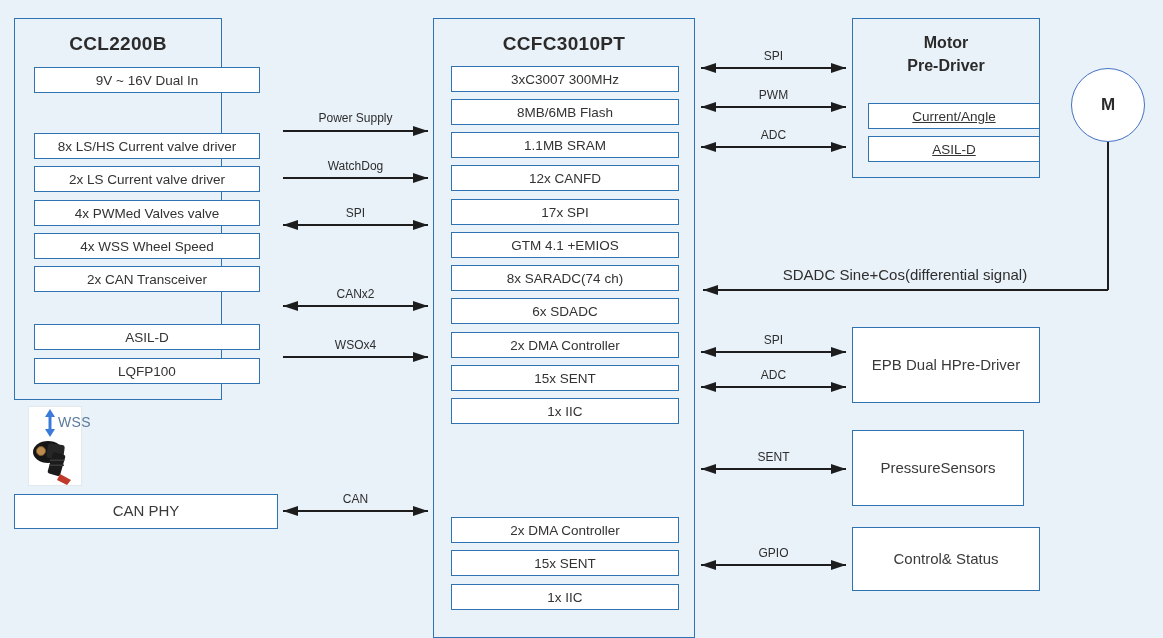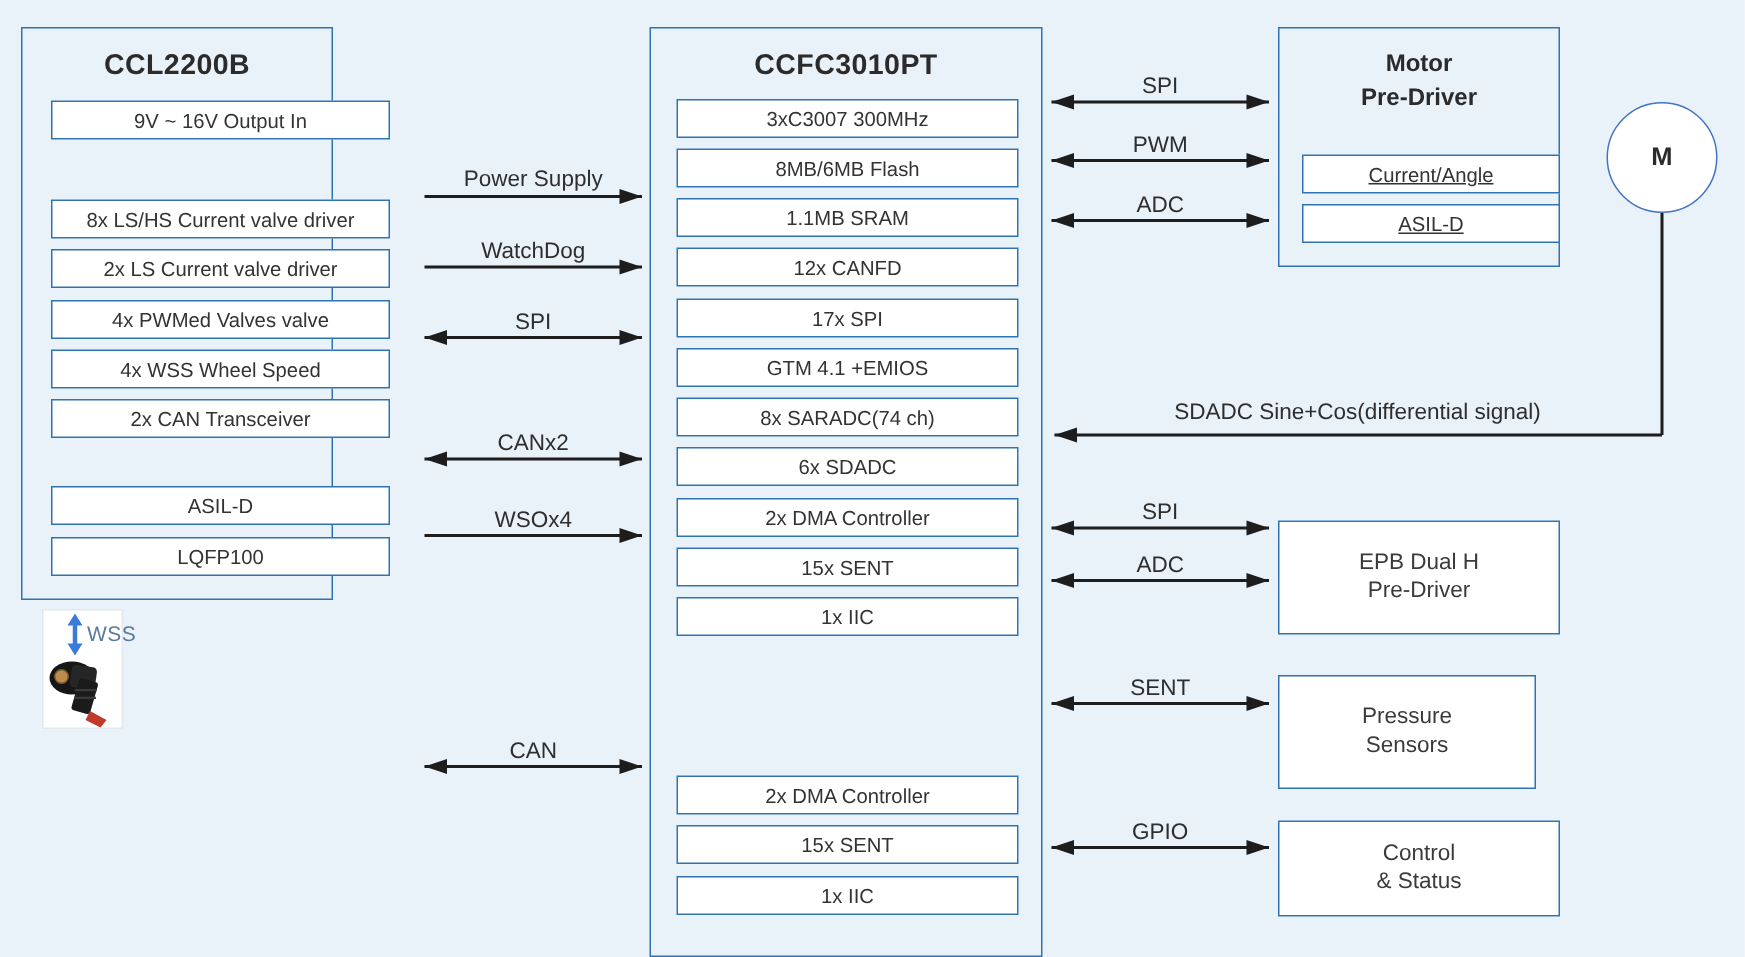--- a/index.html
+++ b/index.html
@@ -21,58 +21,58 @@
   
   .row{position:absolute;height:26px;border:1.3px solid var(--border);background:var(--white);
        display:flex;align-items:center;justify-content:center;
        font-size:13.5px;color:var(--text);white-space:nowrap;}
   .lrow{left:19px;width:226px;}
   .mrow{left:17px;width:228px;}
   .prow{left:15px;width:172px;text-decoration:underline;}
 
   
   .whitebox{position:absolute;border:1.4px solid var(--border);background:var(--white);
-            display:flex;flex-direction:column;align-items:center;justify-content:center;
-            font-size:15px;color:#3a3a3a;line-height:1.25;text-align:center;margin-top:20px;}
+            display:flex;flex-direction:row;align-items:center;justify-content:center;
+            font-size:15px;color:#3a3a3a;line-height:1.25;text-align:center;}
 
   
   .arrow{position:absolute;height:2px;background:var(--ink);}
   .arrow::after{content:"";position:absolute;right:0;top:-4.5px;width:0;height:0;
       border-top:5.5px solid transparent;border-bottom:5.5px solid transparent;
       border-left:15px solid var(--ink);}
   .arrow.both::before{content:"";position:absolute;left:0;top:-4.5px;width:0;height:0;
       border-top:5.5px solid transparent;border-bottom:5.5px solid transparent;
       border-right:15px solid var(--ink);}
   .arrow.left::after{display:none;}
   .arrow.left::before{content:"";position:absolute;left:0;top:-4.5px;width:0;height:0;
       border-top:5.5px solid transparent;border-bottom:5.5px solid transparent;
       border-right:15px solid var(--ink);}
   .vline{position:absolute;width:1.6px;background:var(--ink);}
 
-  .alabel{position:absolute;font-size:15px;color:#2e2e2e;text-align:center;white-space:nowrap;}
+  .alabel{position:absolute;font-size:12px;color:#2e2e2e;text-align:center;white-space:nowrap;}
 
   
   .mcircle{position:absolute;width:74px;height:74px;border-radius:50%;
            border:1.5px solid #4472c4;background:var(--white);
            display:flex;align-items:center;justify-content:center;
            font-size:17px;font-weight:bold;color:#2b2b2b;}
 
   
   .wssphoto{position:absolute;left:28px;top:406px;width:54px;height:80px;background:#fff;
             border:1px solid #e3e8ee;}
   .wsslabel{position:absolute;left:29px;top:7px;font-size:14px;color:#5b7a9d;letter-spacing:.3px;}
 </style>
 </head>
 <body>
 
 <div class="canvas">
 
   <div class="bigbox" style="left:14px;top:18px;width:208px;height:382px">
     <div class="bigtitle">CCL2200B</div>
-    <div class="row lrow" style="top:48px">9V ~ 16V Output In</div>
+    <div class="row lrow" style="top:48px">9V ~ 16V Dual In</div>
     <div class="row lrow" style="top:114px">8x LS/HS Current valve driver</div>
     <div class="row lrow" style="top:147px">2x LS Current valve driver</div>
     <div class="row lrow" style="top:181px">4x PWMed Valves valve</div>
     <div class="row lrow" style="top:214px">4x WSS Wheel Speed</div>
     <div class="row lrow" style="top:247px">2x CAN Transceiver</div>
     <div class="row lrow" style="top:305px">ASIL-D</div>
     <div class="row lrow" style="top:339px">LQFP100</div>
   </div>
 
   <div class="wssphoto">
@@ -86,20 +86,23 @@
       <ellipse cx="19" cy="14" rx="15" ry="11" fill="#161616"></ellipse>
       <circle cx="12" cy="13" r="4.5" fill="#bb8c4e" stroke="#7d5a2e" stroke-width="1"></circle>
       <rect x="18" y="6" width="17" height="15" rx="3" fill="#262626" transform="rotate(8 26 14)"></rect>
       <rect x="21" y="15" width="13" height="22" rx="2" fill="#1b1b1b" transform="rotate(16 27 26)"></rect>
       <line x1="20" y1="24" x2="34" y2="20" stroke="#3a3a3a" stroke-width="1.5" transform="rotate(16 27 26)"></line>
       <line x1="21" y1="29" x2="35" y2="25" stroke="#3a3a3a" stroke-width="1.5" transform="rotate(16 27 26)"></line>
       <polygon points="31,36 42,42 38,47 28,42" fill="#c0392b"></polygon>
     </svg>
   </div>
 
+  <div class="whitebox" style="left:14px;top:494px;width:264px;height:35px">
+    <span>CAN PHY</span>
+  </div>
 
   <div class="bigbox" style="left:433px;top:18px;width:262px;height:620px">
     <div class="bigtitle">CCFC3010PT</div>
     <div class="row mrow" style="top:47px">3xC3007 300MHz</div>
     <div class="row mrow" style="top:80px">8MB/6MB Flash</div>
     <div class="row mrow" style="top:113px">1.1MB SRAM</div>
     <div class="row mrow" style="top:146px">12x CANFD</div>
     <div class="row mrow" style="top:180px">17x SPI</div>
     <div class="row mrow" style="top:213px">GTM 4.1 +EMIOS</div>
     <div class="row mrow" style="top:246px">8x SARADC(74 ch)</div>

